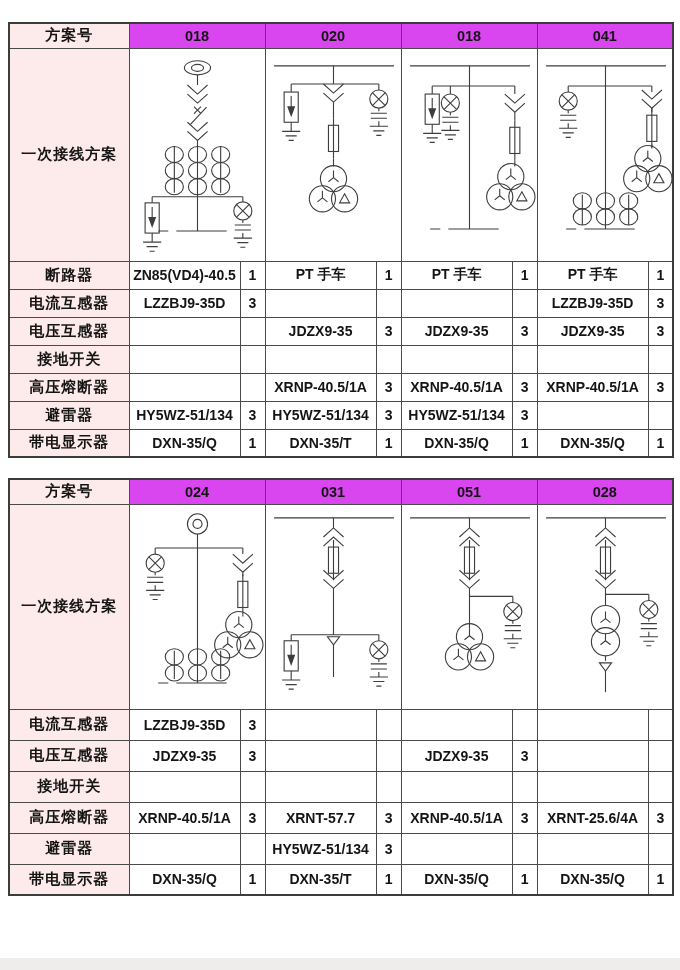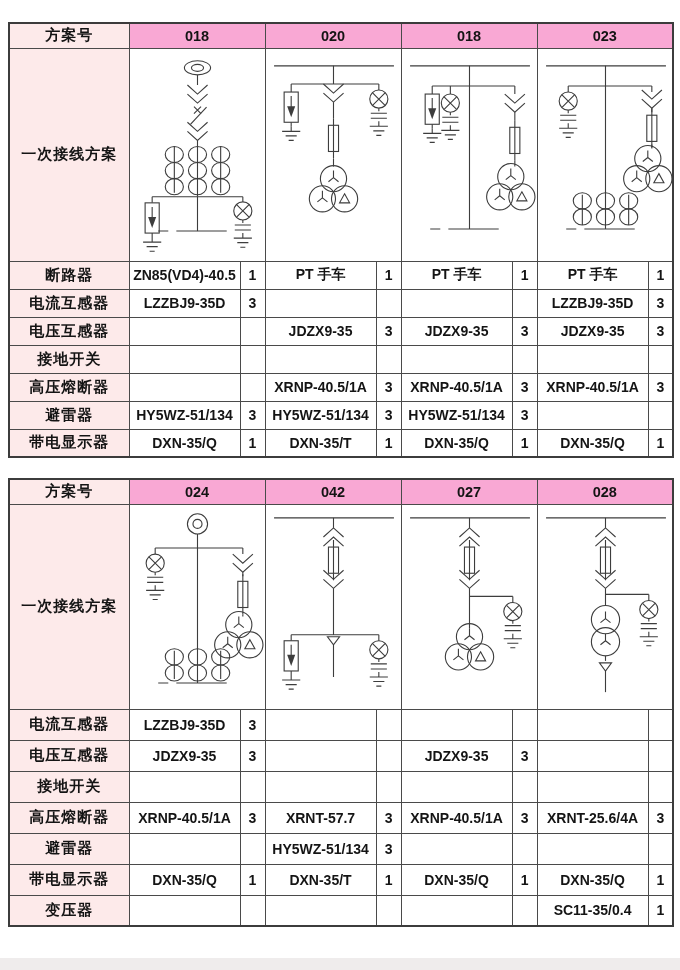--- a/index.html
+++ b/index.html
@@ -20,21 +20,21 @@
   }
   td,th{
     border:1px solid var(--border);
     text-align:center;vertical-align:middle;padding:0 2px;
     overflow:hidden;white-space:nowrap;
   }
   .lbl{
     background:var(--label-bg);
     font-size:15px;font-weight:600;letter-spacing:1px;
   }
-  thead th{font-size:14.5px;font-weight:600;background:#f9a8d4;}
+  thead th{font-size:14.5px;font-weight:600;background:#d946ef;}
   .model,.qty{font-size:14px;font-weight:600;}
   .hdr-row{height:25px;}
   #t1 .diagram-row{height:213px;}
   #t2 .diagram-row{height:205px;}
   #t1 tbody tr.comp{height:28px;margin-left:13px;}
   #t2 tbody tr.comp{height:31px;}
   .diag{padding:0;}
   svg.scheme{display:block;margin:0 auto;}
   .gap{height:20px;}
   .footer-strip{
@@ -120,21 +120,21 @@
       <col style="width:25px">
         <col style="width:111px">
         <col style="width:25px">
     </colgroup>
     <thead>
       <tr class="hdr-row">
         <th class="lbl">方案号</th>
         <th colspan="2">018</th>
         <th colspan="2">020</th>
         <th colspan="2">018</th>
-        <th colspan="2">023</th>
+        <th colspan="2">041</th>
       </tr>
     </thead>
     <tbody id="tbody-0">
       <tr class="diagram-row">
         <td class="lbl">一次接线方案</td>
         <td colspan="2" class="diag">
           <svg class="scheme" width="136" height="211" viewBox="0 0 135 204" preserveAspectRatio="xMidYMid meet">
             <g fill="none" style="stroke:var(--diag)" stroke-width="1.1">
               <use href="#d-eye" x="67" y="16"></use>
               <path d="M67 23 V33"></path>
@@ -333,22 +333,22 @@
         <col style="width:25px">
         <col style="width:111px">
       <col style="width:25px">
         <col style="width:111px">
         <col style="width:25px">
     </colgroup>
     <thead>
       <tr class="hdr-row">
         <th class="lbl">方案号</th>
         <th colspan="2">024</th>
-        <th colspan="2">042</th>
-        <th colspan="2">027</th>
+        <th colspan="2">031</th>
+        <th colspan="2">051</th>
         <th colspan="2">028</th>
       </tr>
     </thead>
     <tbody id="tbody-1">
       <tr class="diagram-row">
         <td class="lbl">一次接线方案</td>
         <td colspan="2" class="diag">
           <svg class="scheme" width="136" height="203" viewBox="0 0 135 200" preserveAspectRatio="xMidYMid meet">
             <g fill="none" style="stroke:var(--diag)" stroke-width="1.1">
               <use href="#d-cc" x="67" y="18"></use>
@@ -501,28 +501,17 @@
           <td class="lbl">带电显示器</td>
           <td class="model">DXN-35/Q</td>
           <td class="qty">1</td>
           <td class="model">DXN-35/T</td>
           <td class="qty">1</td>
           <td class="model">DXN-35/Q</td>
           <td class="qty">1</td>
           <td class="model">DXN-35/Q</td>
           <td class="qty">1</td>
         </tr>
-        <tr class="comp">
-          <td class="lbl">变压器</td>
-          <td class="model"></td>
-          <td class="qty"></td>
-          <td class="model"></td>
-          <td class="qty"></td>
-          <td class="model"></td>
-          <td class="qty"></td>
-          <td class="model">SC11-35/0.4</td>
-          <td class="qty">1</td>
-        </tr>
       </tbody>
   </table>
 </div>
 
 <div class="footer-strip"></div>
 
 </body></html>

